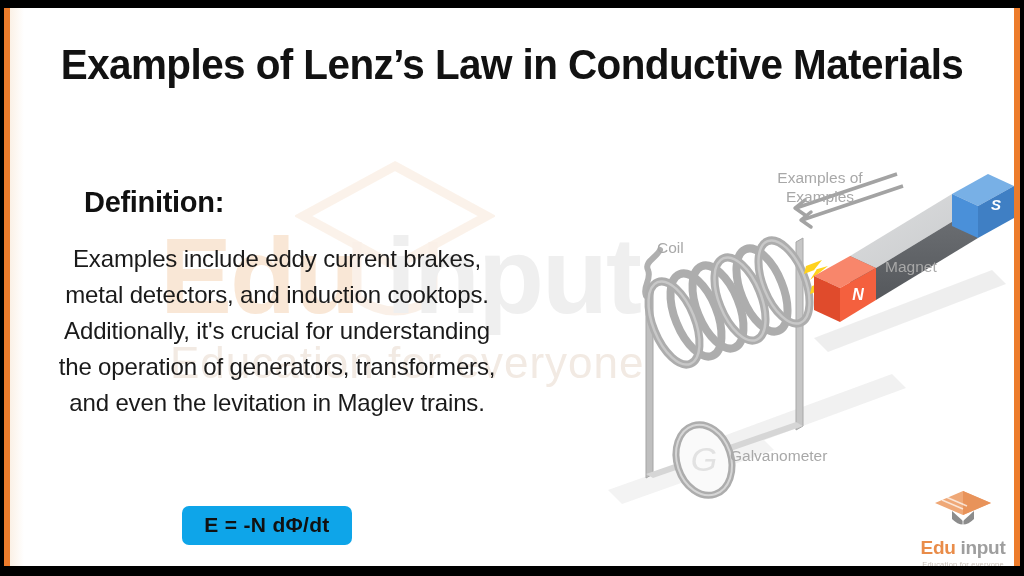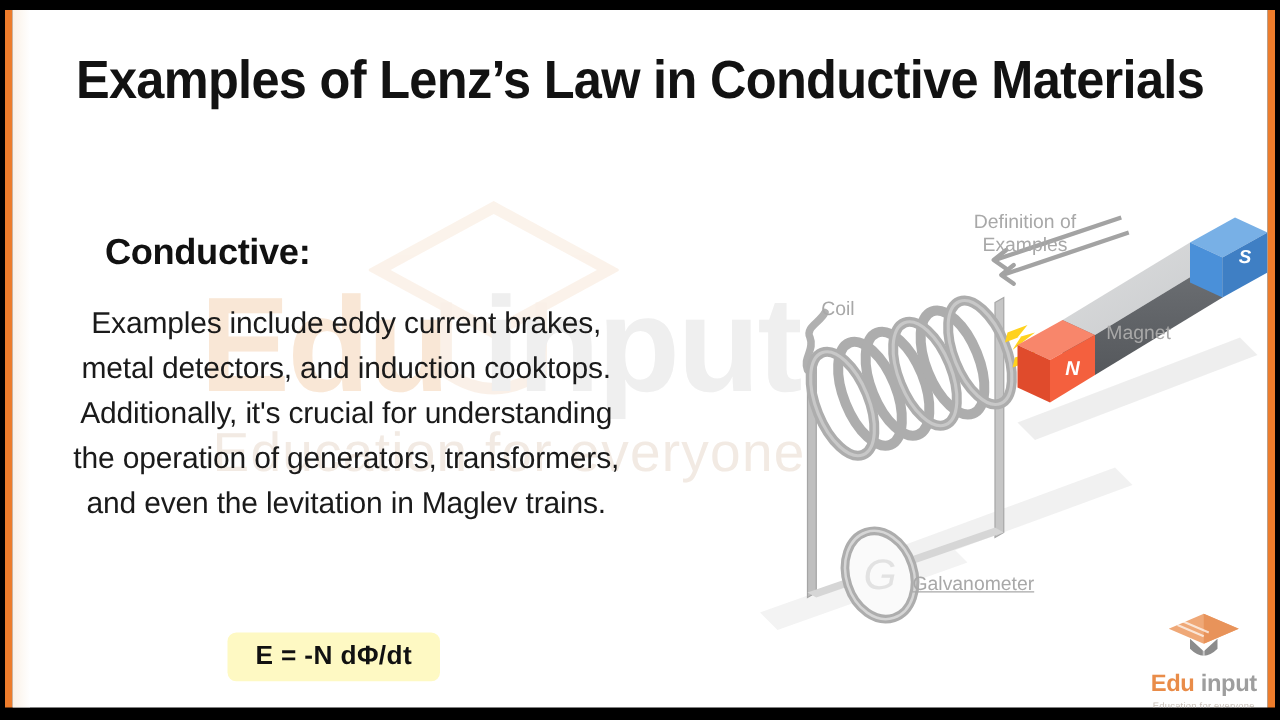--- a/index.html
+++ b/index.html
@@ -92,21 +92,21 @@
     color:#1A1A1A; text-align:center;
     letter-spacing:-0.15px;
     margin-left:20px;
   }
   .formula-wrap {
     position:absolute; left:22px; top:498px; width:470px;
     text-align:center;
   }
   .formula {
     display:inline-block;
-    background:#fef9c3;
+    background:#0ea5e9;
     color:#111111;
     font-size:21px; font-weight:700;
     padding:7px 22px 8px 22px;
     border-radius:7px;
     letter-spacing:.3px;
   }
 
   
   .diagram {
     position:absolute; left:590px; top:130px;
@@ -116,21 +116,21 @@
   .dlabel {
     position:absolute;
     color:#A8A8A8;
     font-size:15.5px;
     line-height:19px;
     white-space:nowrap;
   }
   .lbl-dir   { left:160px; top:30px;  text-align:center; width:120px; }
   .lbl-coil  { left:57px;  top:100px; }
   .lbl-mag   { left:285px; top:119px; }
-  .lbl-galv  { left:130px; top:320px;text-decoration:underline; }
+  .lbl-galv  { left:130px; top:308px; }
 
   
   .logo {
     position:absolute; left:900px; top:480px;
     width:106px; height:86px;
     text-align:center;
   }
   .logo-cap { display:block; margin:0 auto; }
   .logo-txt {
     margin-top:1px;
@@ -162,21 +162,21 @@
       </svg>
       <div class="wm-text">
         <span class="w1">Edu</span><span class="w2"> input</span>
       </div>
       <div class="wm-tag">Education for everyone</div>
     </div>
 
     <div class="title">Examples of Lenz’s Law in Conductive Materials</div>
 
     <div class="left-col">
-      <div class="def-head">Conductive:</div>
+      <div class="def-head">Definition:</div>
       <div class="def-body">Examples include eddy current brakes, metal detectors, and induction cooktops. Additionally, it's crucial for understanding the operation of generators, transformers, and even the levitation in Maglev trains.</div>
     </div>
 
     <div class="formula-wrap">
       <span class="formula">E = -N dΦ/dt</span>
     </div>
 
     <div class="diagram">
 
       <svg width="414" height="380" viewBox="0 0 414 380">
@@ -260,21 +260,21 @@
 
         <g stroke="#A3A3A3" stroke-width="3.5" fill="none">
           <line x1="297" y1="36" x2="196" y2="70"></line>
           <polyline points="205,62 195,70 205,77" stroke-linecap="round" stroke-linejoin="round"></polyline>
           <line x1="303" y1="48" x2="202" y2="82"></line>
           <polyline points="211,74 201,82 211,89" stroke-linecap="round" stroke-linejoin="round"></polyline>
         </g>
       </svg>
 
       <div class="dlabel lbl-dir">
-        <span>Definition of</span><br>
+        <span>Examples of</span><br>
         <span>Examples</span>
       </div>
       <div class="dlabel lbl-coil">Coil</div>
       <div class="dlabel lbl-mag">Magnet</div>
       <div class="dlabel lbl-galv">Galvanometer</div>
     </div>
 
     <div class="logo">
       <svg class="logo-cap" width="62" height="48" viewBox="0 0 62 48">
         <path d="M31 3 L59 15 L31 27 L3 15 Z" fill="#EFA877"></path>

